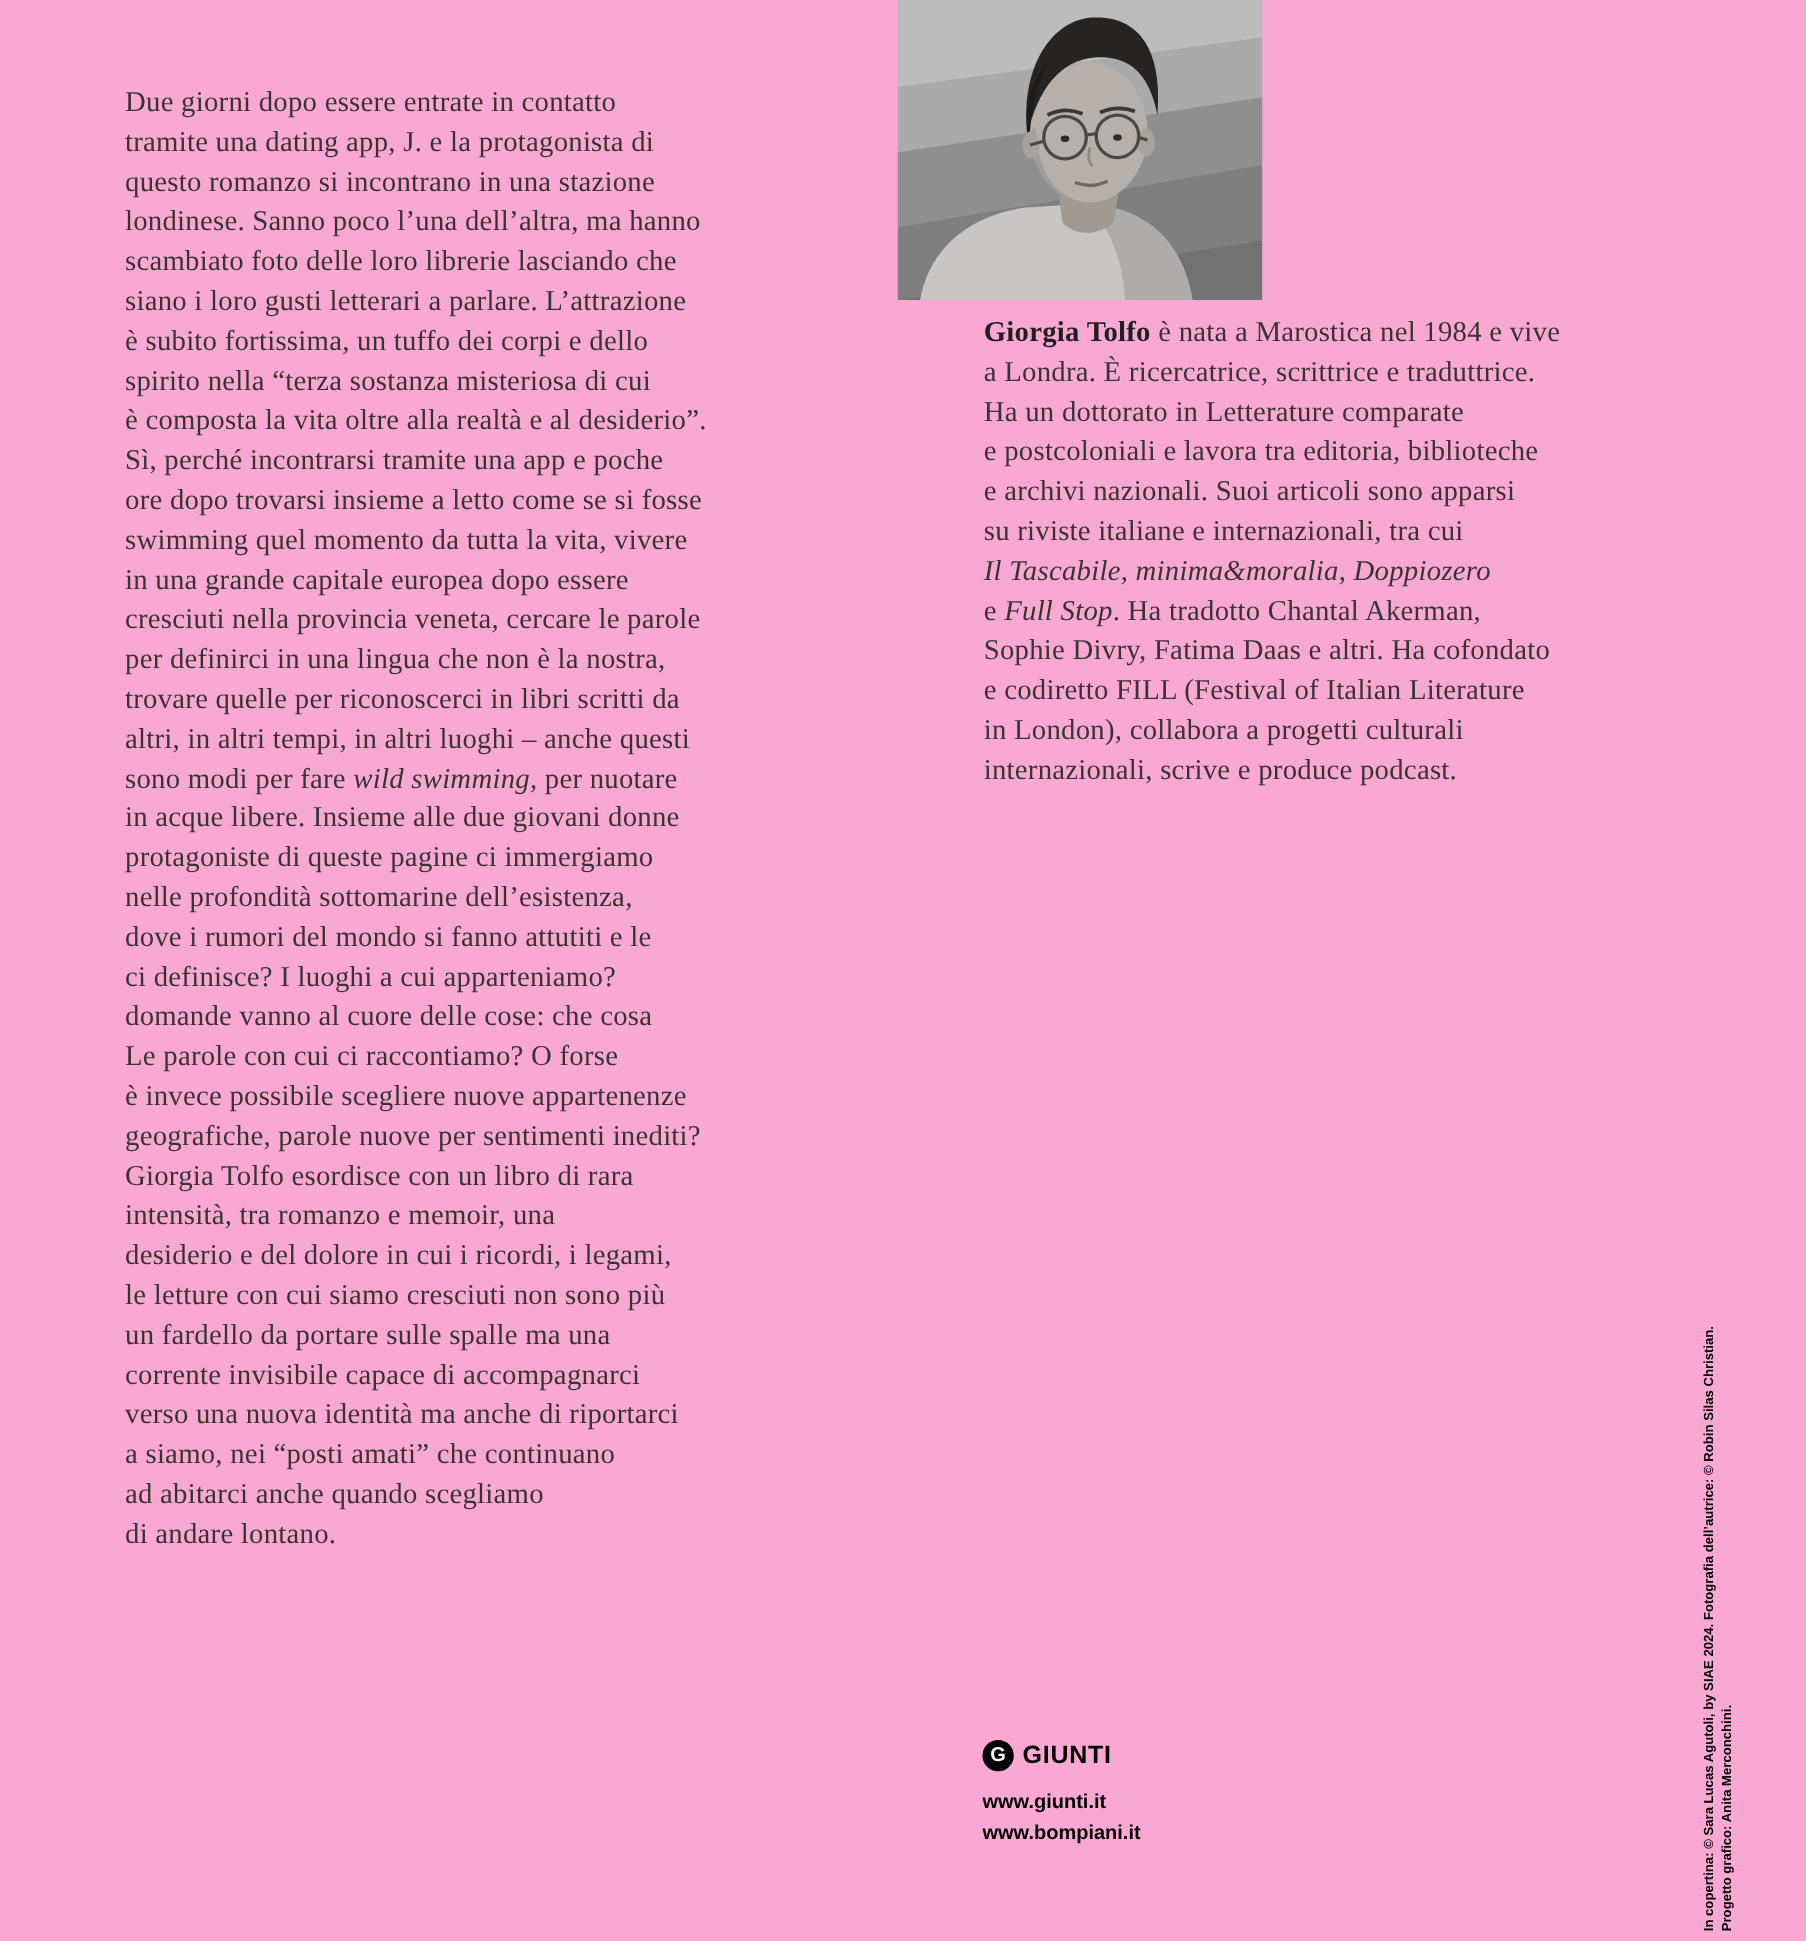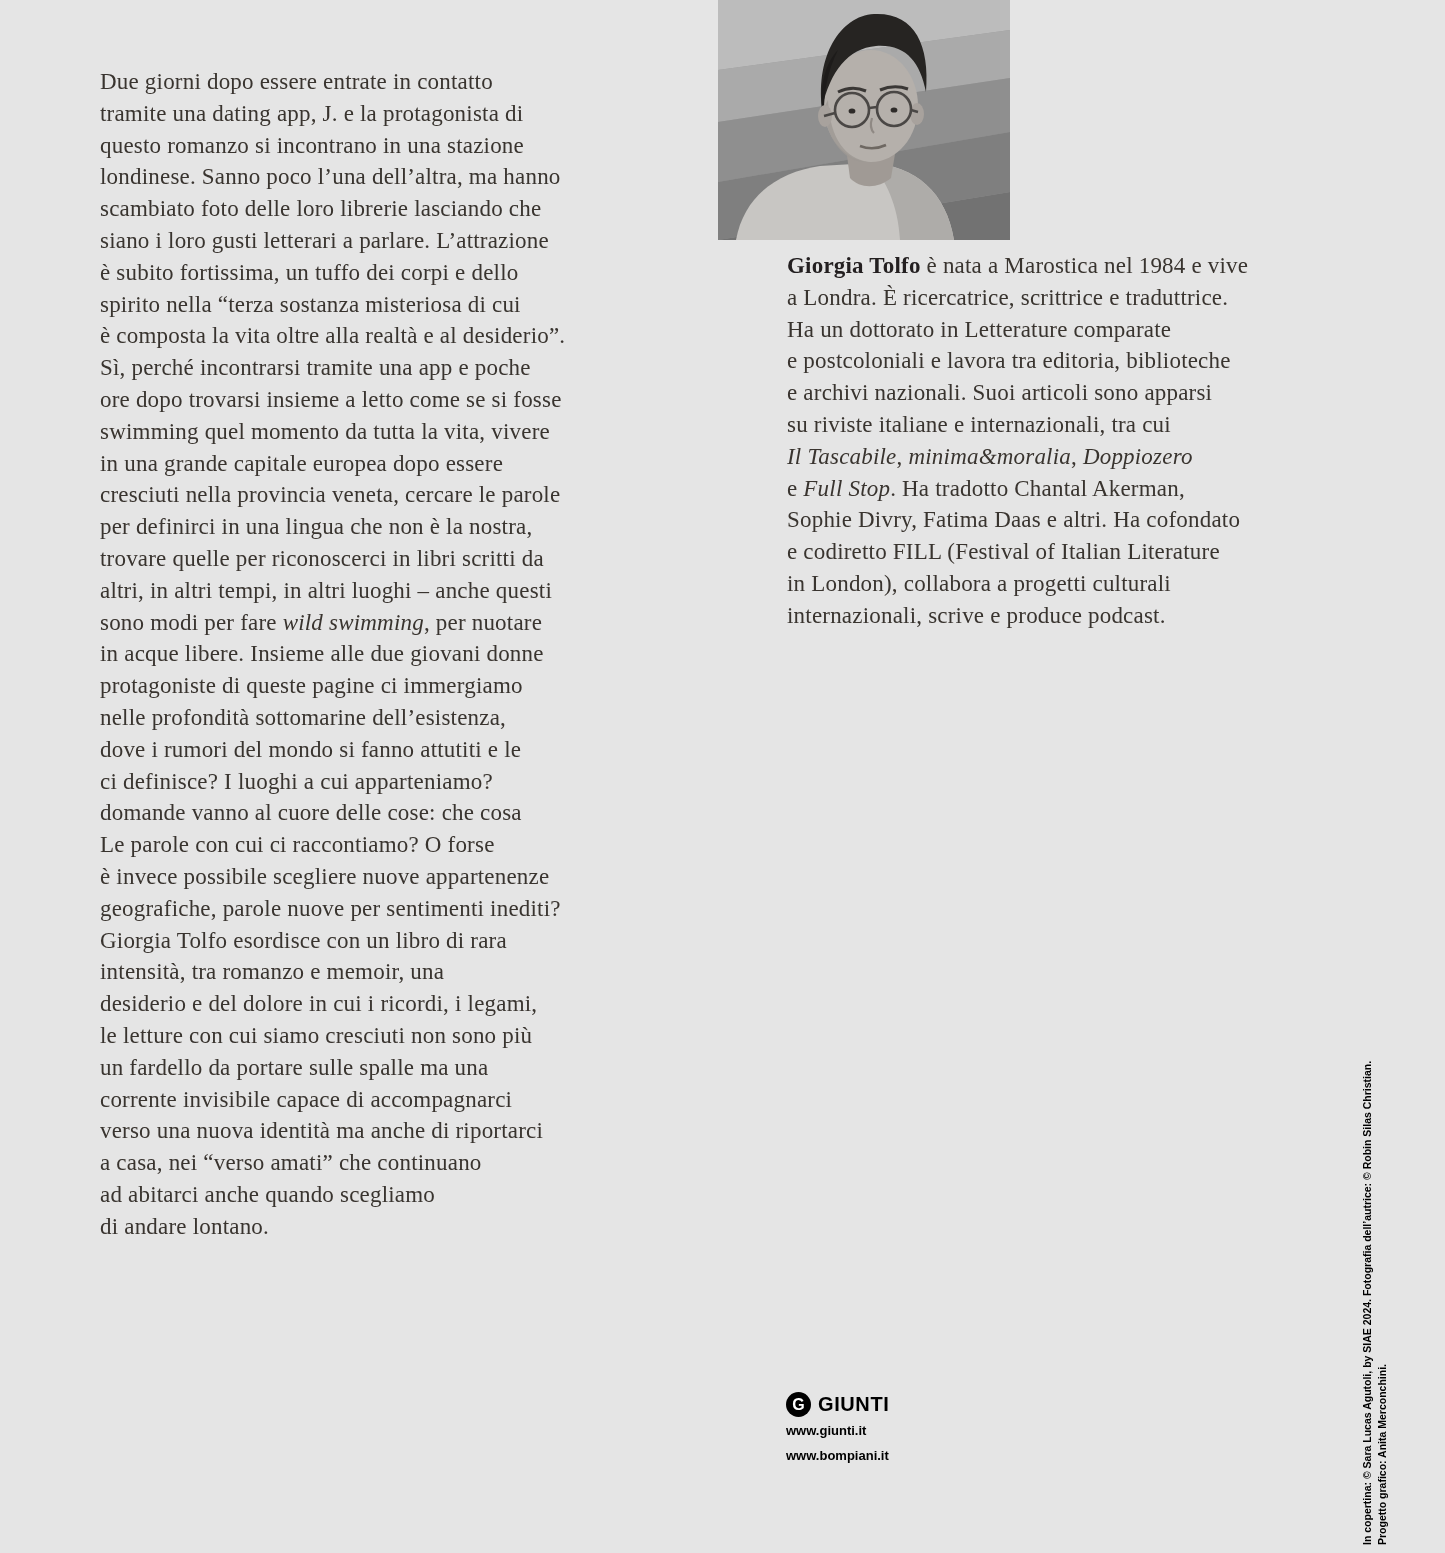--- a/index.html
+++ b/index.html
@@ -4,21 +4,21 @@
 <style>
   * { margin: 0; padding: 0; box-sizing: border-box; }
   html, body { background: #ffffff; }
   body {
     width: 1445px; height: 1553px;
     font-family: "Liberation Serif", serif;
   }
   .page {
     position: relative;
     width: 1445px; height: 1553px;
-    background: #e5e5e5;
+    background: #f9a8d4;
     overflow: hidden;
     color: #35312e;
   }
   .textcol {
     position: absolute;
     font-size: 23px;
     line-height: 31.8px;
     letter-spacing: 0.2px;
     white-space: nowrap;
     color: #39342f;
@@ -41,21 +41,21 @@
   }
   .logo-row { display: flex; align-items: center; gap: 7px; }
   .logo-mark {
     width: 25px; height: 25px; border-radius: 50%;
     background: #000000; color: #ffffff;
     display: flex; align-items: center; justify-content: center;
     font-weight: bold; font-size: 16px;
     font-family: "Liberation Sans", sans-serif;
   }
   .logo-text { font-weight: bold; font-size: 20px; letter-spacing: 0.6px; color: #000; }
-  .urls { margin-top: 2px; font-weight: bold; font-size: 13px; line-height: 24.5px; color: #000; }
+  .urls { margin-top: 13px; font-weight: bold; font-size: 16px; line-height: 24.5px; color: #000; }
   .credits { position: absolute; left: 1360px; top: 1545px; width: 0; height: 0; }
   .credits-inner {
     transform: rotate(-90deg);
     transform-origin: 0 0;
     font-family: "Liberation Sans", sans-serif;
     font-weight: bold;
     font-size: 10.5px;
     line-height: 14.5px;
     white-space: nowrap;
     color: #000000;
@@ -94,21 +94,21 @@
       <div class="line">Le parole con cui ci raccontiamo? O forse</div>
       <div class="line">è invece possibile scegliere nuove appartenenze</div>
       <div class="line">geografiche, parole nuove per sentimenti inediti?</div>
       <div class="line">Giorgia Tolfo esordisce con un libro di rara</div>
       <div class="line">intensità, tra romanzo e memoir, una</div>
       <div class="line">desiderio e del dolore in cui i ricordi, i legami,</div>
       <div class="line">le letture con cui siamo cresciuti non sono più</div>
       <div class="line">un fardello da portare sulle spalle ma una</div>
       <div class="line">corrente invisibile capace di accompagnarci</div>
       <div class="line">verso una nuova identità ma anche di riportarci</div>
-      <div class="line">a casa, nei “verso amati” che continuano</div>
+      <div class="line">a siamo, nei “posti amati” che continuano</div>
       <div class="line">ad abitarci anche quando scegliamo</div>
       <div class="line">di andare lontano.</div>
     </div>
 
   <div class="photo">
     <svg viewBox="0 0 292 240" width="292" height="240" role="img">
       <rect width="292" height="240" fill="#9d9d9d"></rect>
       <path d="M0,0 L292,0 L292,30 L0,70 Z" fill="#bcbcbc"></path>
       <path d="M0,70 L292,30 L292,78 L0,122 Z" fill="#aaaaaa"></path>
       <path d="M0,122 L292,78 L292,132 L0,182 Z" fill="#8f8f8f"></path>

